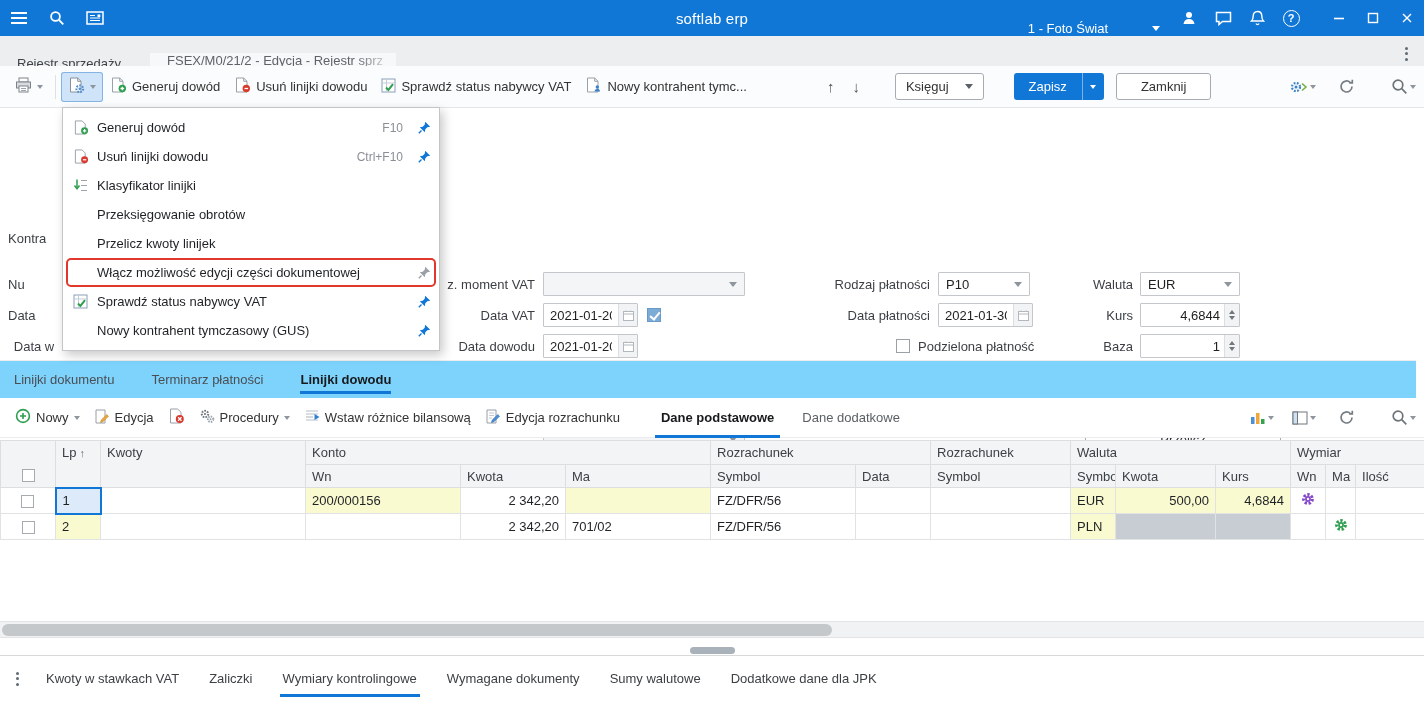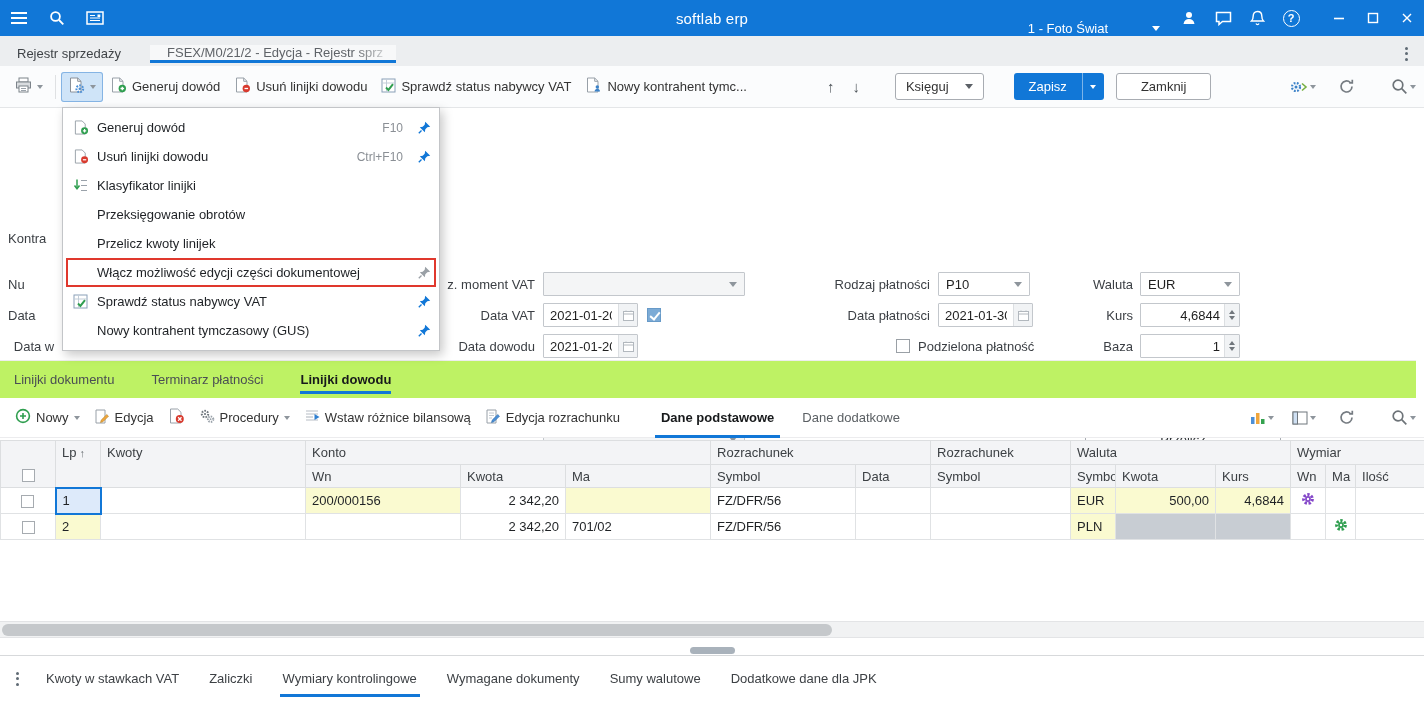--- a/index.html
+++ b/index.html
@@ -23,21 +23,21 @@
   .company .caret{margin-left:44px}
   .helpc{width:17px;height:17px;border:1.5px solid #fff;border-radius:50%;display:flex;align-items:center;justify-content:center;font-size:11px;font-weight:bold}
   .winbtn{width:34px;height:36px;display:flex;align-items:center;justify-content:center;cursor:pointer}
 
   .caret{display:inline-block;width:0;height:0;border-left:4px solid transparent;border-right:4px solid transparent;border-top:5px solid #5b6066}
   .caret.w{border-top-color:#fff}
   .caret.g{border-top-color:#8e959c}
   .caret.sm{border-left-width:3.5px;border-right-width:3.5px;border-top-width:4.5px}
 
   
-  .doctabs{position:absolute;top:36px;left:0;right:0;height:36px;background:#eceef0;border-bottom:1px solid #d9dbdd;display:flex;align-items:center}
+  .doctabs{position:absolute;top:36px;left:0;right:0;height:36px;background:#eceef0;border-bottom:1px solid #d9dbdd;display:flex;align-items:flex-end}
   .doctab{display:flex;align-items:center;padding:0 17px;color:#3f4347;cursor:pointer;white-space:nowrap}
   .doctab.active{background:#f7f8f9;border-bottom:3px solid var(--accent);color:#5f6368;width:246px;margin-left:12px;overflow:hidden;position:relative;padding-right:0}
   .doctab.active::after{content:"";position:absolute;right:0;top:0;bottom:0;width:42px;background:linear-gradient(90deg,rgba(247,248,249,0),#f7f8f9)}
   .vdots,.vdots2{display:flex;flex-direction:column;gap:2.5px;cursor:pointer}
   .vdots{margin-left:auto;align-self:center;margin-right:12px;padding:4px}
   .vdots i,.vdots2 i{width:3px;height:3px;border-radius:50%;background:#5f6a74}
 
   
   .toolbar1{position:absolute;top:66px;left:0;right:0;height:42px;background:#fbfcfd;border-bottom:1px solid #e4e6e8;display:flex;align-items:center;padding:0 8px;white-space:nowrap}
   .tbtn{display:flex;align-items:center;gap:5px;height:30px;padding:0 7px;border-radius:3px;cursor:pointer;color:#333}
@@ -70,24 +70,24 @@
   .cb.checked::after{content:"";position:absolute;left:4px;top:1px;width:4px;height:8px;border:solid #fff;border-width:0 2px 2px 0;transform:rotate(40deg)}
   .fbtn{position:absolute;height:27px;border:1px solid #a8acb2;background:#fff;border-radius:3px;display:flex;align-items:center;justify-content:center;color:#2f3337;cursor:pointer}
 
   
   .menu{position:absolute;left:62px;top:107px;width:378px;background:#fff;border:1px solid #c3c5c8;box-shadow:3px 4px 10px rgba(0,0,0,.22);padding:5px 0;z-index:60}
   .mi{height:29px;display:flex;align-items:center;padding:0 8px 0 10px;cursor:pointer}
   .mi .ic{width:24px;display:flex;align-items:center}
   .mi .lbl{flex:1;color:#1e2125;white-space:nowrap;overflow:hidden}
   .mi .sc{color:#8a8f95;font-size:12px;margin-right:10px}
   .mi .pin{width:18px;display:flex;justify-content:flex-end}
-  .mi.hl{border:2px solid var(--highlight-red);border-radius:0;margin:0 3px;padding:0 3px 0 5px}
-
-  
-  .subtabs{position:absolute;top:360px;left:0;right:8px;height:38px;border-top:1px solid #ededee;background:#bef264;display:flex;align-items:stretch;padding:0 14px;gap:37px}
+  .mi.hl{border:2px solid var(--highlight-red);border-radius:5px;margin:0 3px;padding:0 3px 0 5px}
+
+  
+  .subtabs{position:absolute;top:360px;left:0;right:8px;height:38px;border-top:1px solid #ededee;background:#7dd3fc;display:flex;align-items:stretch;padding:0 14px;gap:37px}
   .subtab{display:flex;align-items:center;color:#4a4e53;cursor:pointer;position:relative}
   .subtab.active{color:#17191b;font-weight:bold}
   .subtab.active::after{content:"";position:absolute;left:0;right:0;bottom:4px;height:3px;background:var(--accent)}
 
   
   .toolbar2{position:absolute;top:398px;left:0;right:0;height:40px;background:#fff;border-bottom:1px solid #ececee;display:flex;align-items:center;padding:0 8px;white-space:nowrap}
   .t2tab{position:relative;height:40px;display:flex;align-items:center;padding:0 14px;color:#5b6064;cursor:pointer}
   .t2tab.active{color:#17191b;font-weight:bold}
   .t2tab.active::after{content:"";position:absolute;left:8px;right:8px;bottom:0;height:3px;background:var(--accent)}
 

